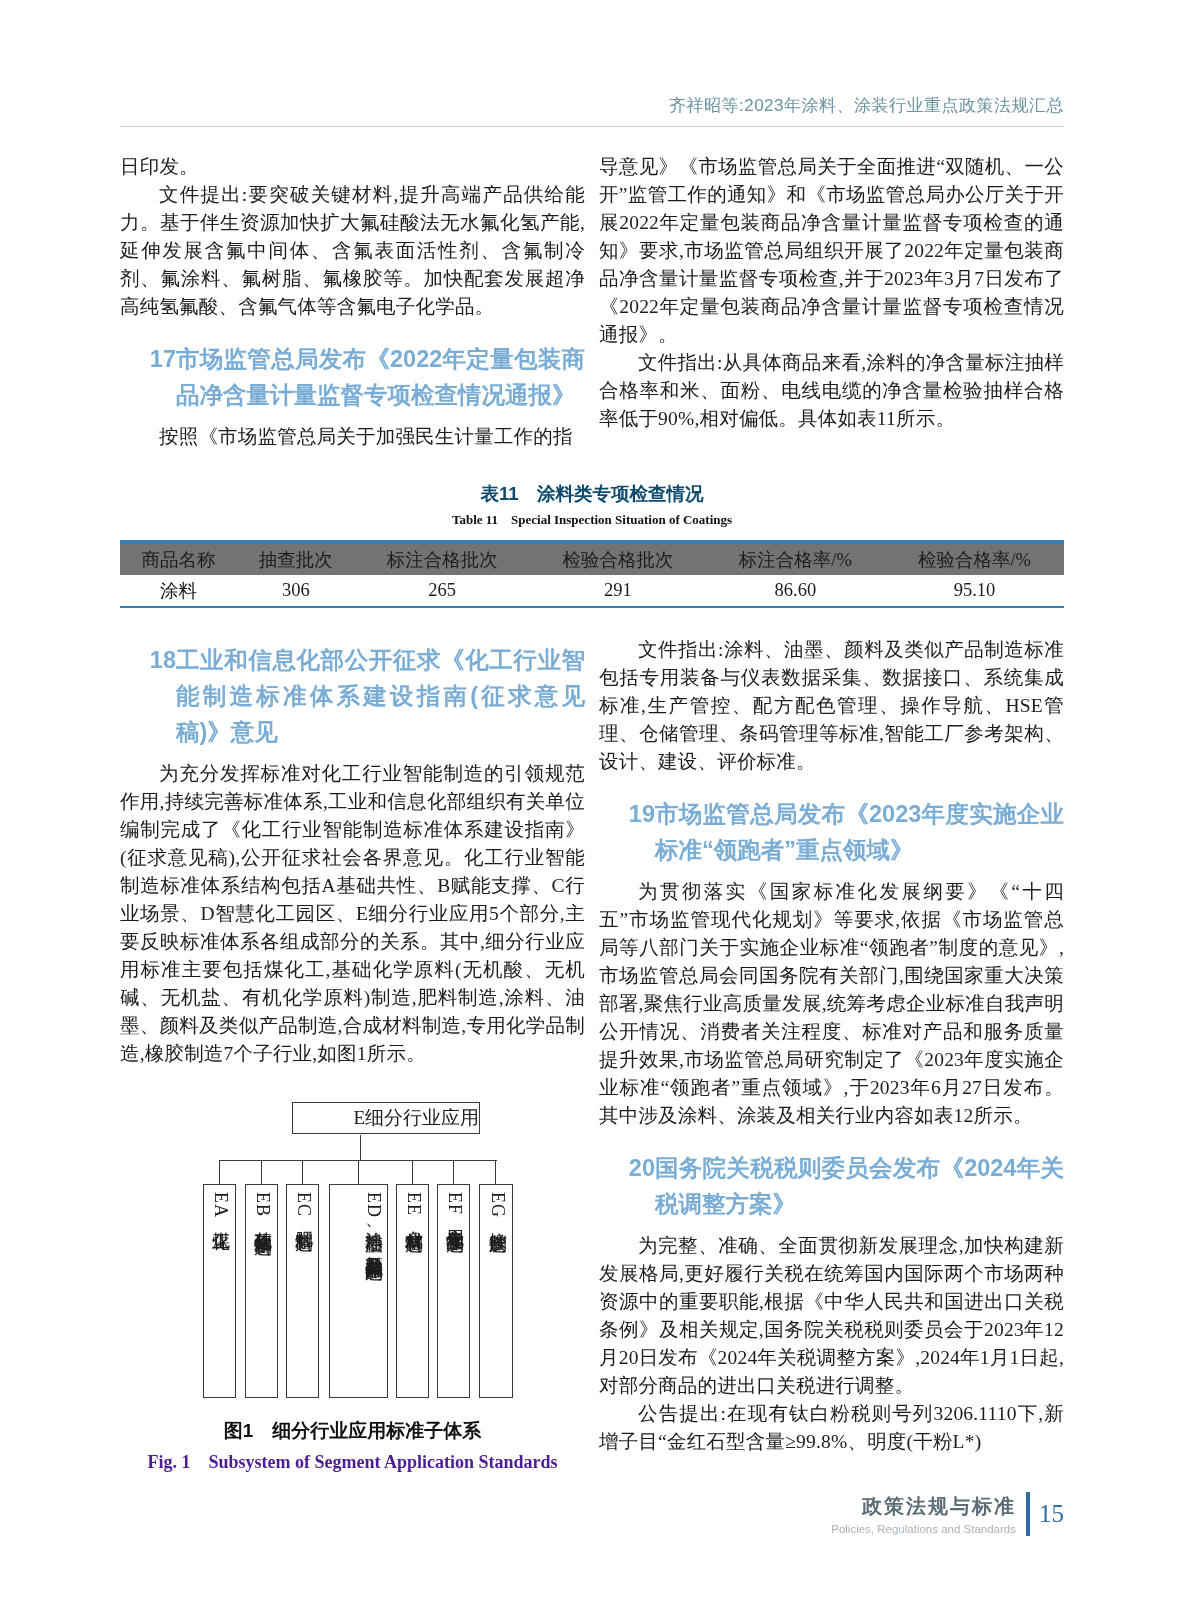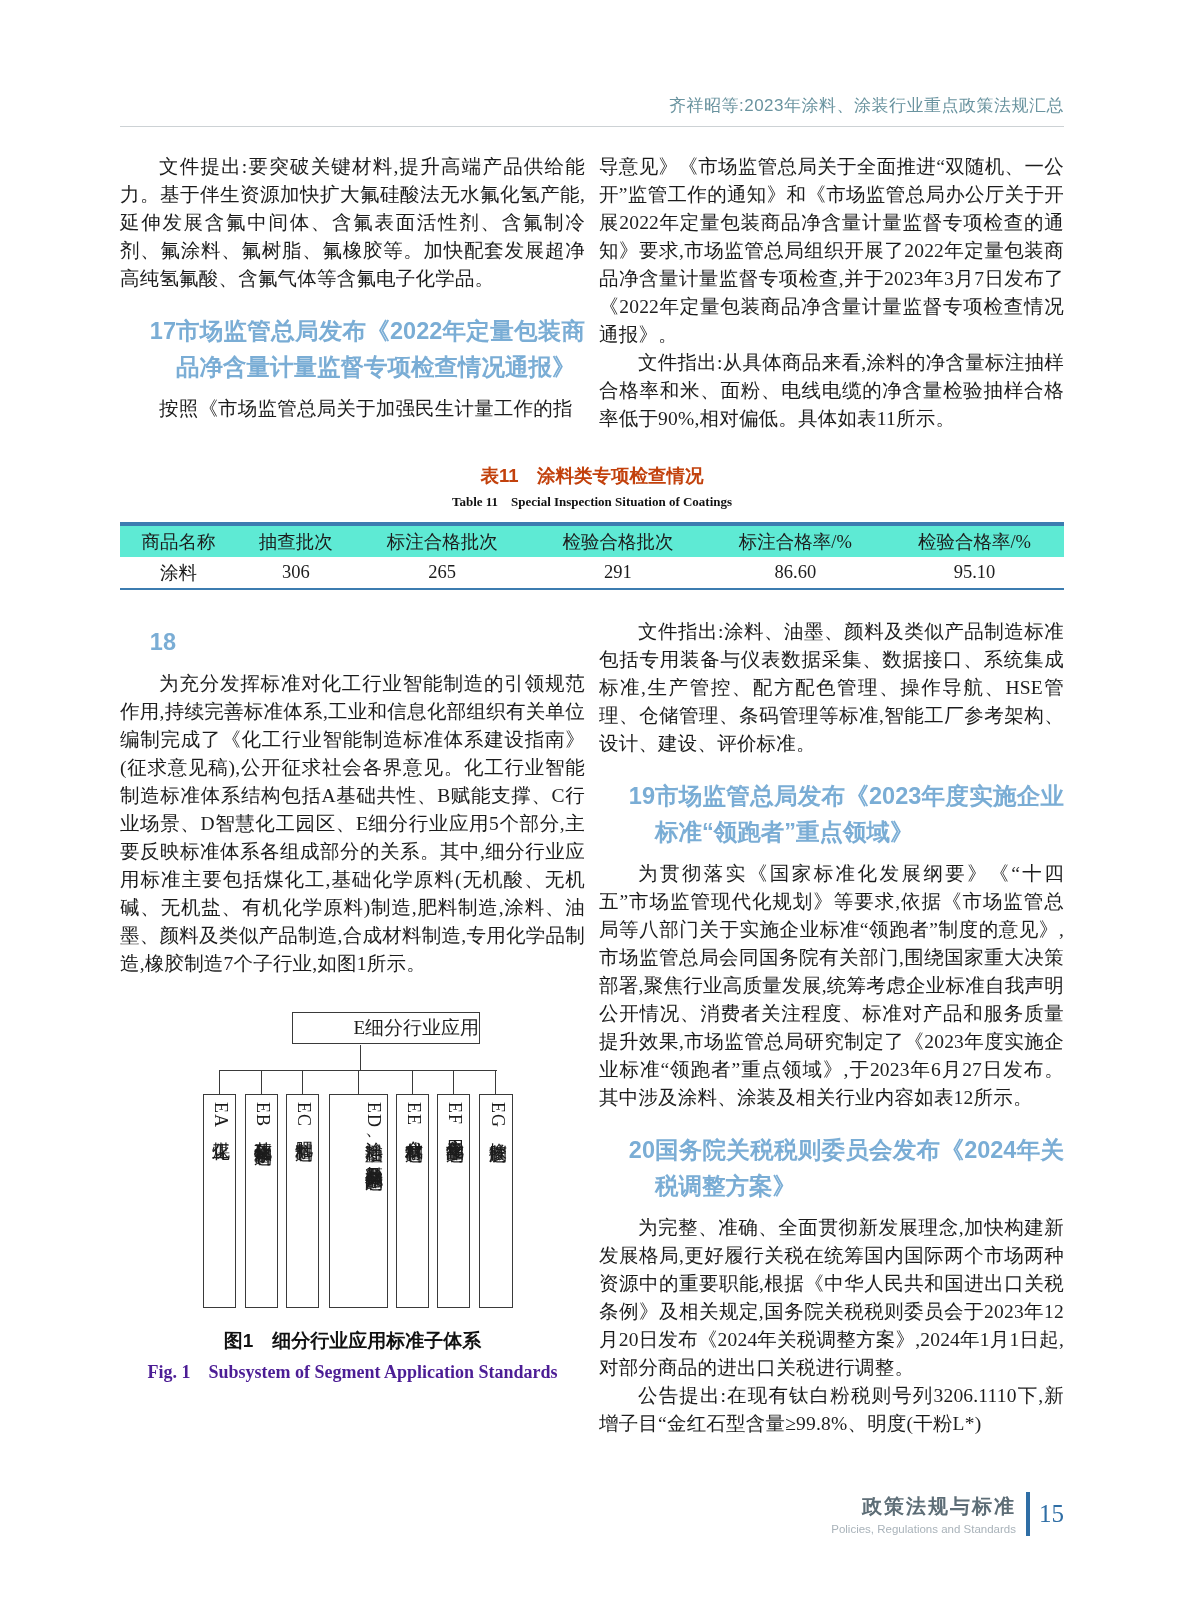--- a/index.html
+++ b/index.html
@@ -46,31 +46,31 @@
     font-size:23.5px;
     line-height:36px;
     margin:20px 0 10px 0;
   }
   .h-num{flex:0 0 56px;box-sizing:border-box;padding-left:12px;text-align:right;}
   .h-title{flex:1;text-align:justify;}
   
   .table-block{margin-top:30px;}
   .tbl-title-cn{
     text-align:center;font-weight:bold;font-size:18.5px;
-    font-family:"Liberation Sans","DejaVu Sans",sans-serif;color:#c2410c;
+    font-family:"Liberation Sans","DejaVu Sans",sans-serif;color:#0c4a6e;
   }
   .tbl-title-en{
     text-align:center;font-weight:bold;font-size:13px;margin-top:5px;color:#111;
   }
   table.t11{
     width:100%;border-collapse:collapse;margin-top:11px;
     border-top:4px solid #3c7cb0;
     border-bottom:2px solid #3c7cb0;
   }
-  table.t11 thead tr{background:#5eead4;}
+  table.t11 thead tr{background:#737373;}
   table.t11 th{font-weight:normal;font-size:18.5px;text-align:center;height:31px;padding:0;}
   table.t11 td{font-size:18.5px;text-align:center;height:31px;padding:0;}
   
   .fig{
     position:relative;width:465px;height:318px;margin-top:14px;
   }
   .fig-root{
     position:absolute;left:147px;top:20px;width:186px;height:30px;
     border:1.5px solid #3a3a3a;box-sizing:content-box;
     text-align:right;line-height:30px;font-size:19px;margin-left:25px;
@@ -112,20 +112,21 @@
 <body>
 
 <div class="page">
 
   <div class="running">
     <span>齐祥昭等:2023年涂料、涂装行业重点政策法规汇总</span>
   </div>
 
   <div class="two-col row1">
     <div class="col">
+      <p class="body-p">日印发。</p>
       <p class="body-p indent">文件提出:要突破关键材料,提升高端产品供给能力。基于伴生资源加快扩大氟硅酸法无水氟化氢产能,延伸发展含氟中间体、含氟表面活性剂、含氟制冷剂、氟涂料、氟树脂、氟橡胶等。加快配套发展超净高纯氢氟酸、含氟气体等含氟电子化学品。</p>
       <div class="section-h">
         <span class="h-num">17</span>
         <span class="h-title">市场监管总局发布《2022年定量包装商品净含量计量监督专项检查情况通报》</span>
       </div>
       <p class="body-p indent">按照《市场监管总局关于加强民生计量工作的指</p>
     </div>
     <div class="col">
       <p class="body-p">导意见》《市场监管总局关于全面推进“双随机、一公开”监管工作的通知》和《市场监管总局办公厅关于开展2022年定量包装商品净含量计量监督专项检查的通知》要求,市场监管总局组织开展了2022年定量包装商品净含量计量监督专项检查,并于2023年3月7日发布了《2022年定量包装商品净含量计量监督专项检查情况通报》。</p>
       <p class="body-p indent">文件指出:从具体商品来看,涂料的净含量标注抽样合格率和米、面粉、电线电缆的净含量检验抽样合格率低于90%,相对偏低。具体如表11所示。</p>
@@ -156,20 +157,21 @@
           <td>95.10</td>
         </tr>
       </tbody>
     </table>
   </div>
 
   <div class="two-col row2">
     <div class="col">
       <div class="section-h" style="margin-top:6px;">
         <span class="h-num">18</span>
+        <span class="h-title">工业和信息化部公开征求《化工行业智能制造标准体系建设指南(征求意见稿)》意见</span>
       </div>
       <p class="body-p indent">为充分发挥标准对化工行业智能制造的引领规范作用,持续完善标准体系,工业和信息化部组织有关单位编制完成了《化工行业智能制造标准体系建设指南》(征求意见稿),公开征求社会各界意见。化工行业智能制造标准体系结构包括A基础共性、B赋能支撑、C行业场景、D智慧化工园区、E细分行业应用5个部分,主要反映标准体系各组成部分的关系。其中,细分行业应用标准主要包括煤化工,基础化学原料(无机酸、无机碱、无机盐、有机化学原料)制造,肥料制造,涂料、油墨、颜料及类似产品制造,合成材料制造,专用化学品制造,橡胶制造7个子行业,如图1所示。</p>
 
       <div class="fig">
         <div class="fig-root">E细分行业应用</div>
         <div class="fig-vline"></div>
         <div class="fig-hline"></div>
         <div class="fig-stub" style="left:99px;"></div>
         <div class="fig-stub" style="left:141px;"></div>
         <div class="fig-stub" style="left:182px;"></div>

